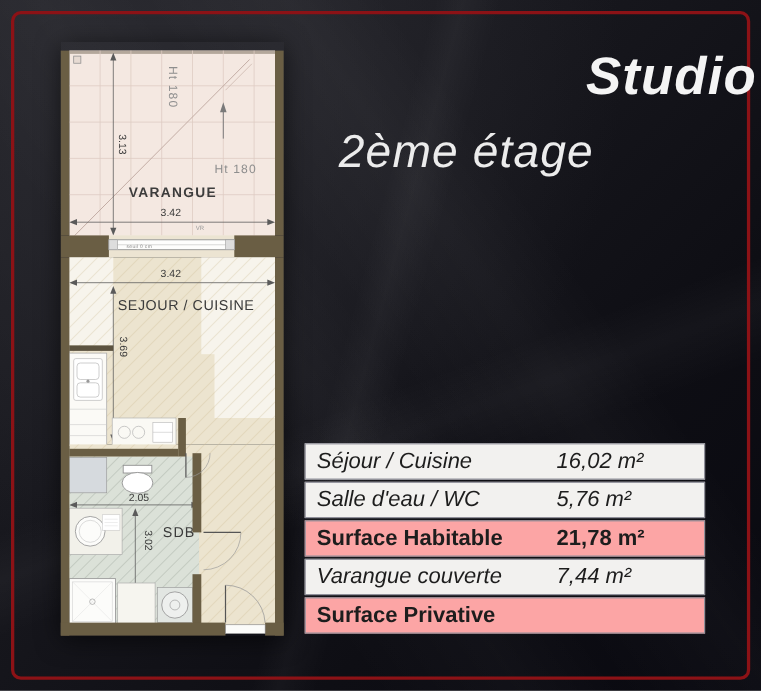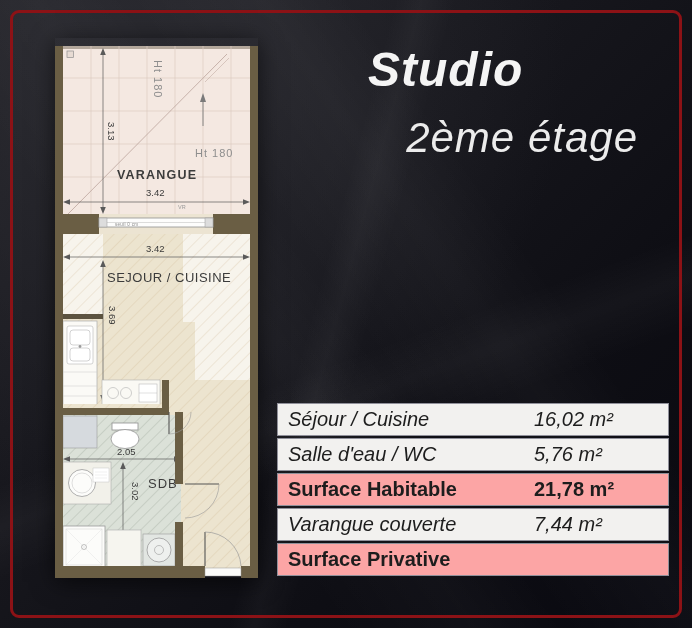--- a/index.html
+++ b/index.html
@@ -11,33 +11,33 @@
       linear-gradient(55deg, transparent 30%, rgba(255,255,255,0.022) 42%, transparent 50%, rgba(255,255,255,0.028) 62%, transparent 70%),
       linear-gradient(160deg, transparent 55%, rgba(255,255,255,0.032) 60%, transparent 66%),
       radial-gradient(ellipse at 18% 10%, #2a2a30 0%, rgba(42,42,48,0) 55%),
       linear-gradient(135deg, #222228 0%, #17171d 40%, #0e0e14 70%, #090910 100%);
   }
   .frame{
     position:absolute;inset:10px;border:3px solid #8c1216;border-radius:9px;
     pointer-events:none;
   }
   .title{
-    position:absolute;left:368px;top:42px;width:320px;text-align:left;
+    position:absolute;left:368px;top:42px;width:320px;text-align:right;
     font-style:italic;font-weight:bold;font-size:48px;color:#f4f4f4;letter-spacing:1px;
   }
   .subtitle{
-    position:absolute;left:308px;top:114px;width:330px;text-align:right;
+    position:absolute;left:308px;top:114px;width:330px;text-align:left;
     font-style:italic;font-weight:normal;font-size:42px;color:#ececec;letter-spacing:1px;
   }
   .plan{
     position:absolute;left:55px;top:38px;width:203px;height:540px;
     box-shadow:0 4px 22px rgba(0,0,0,0.6);
   }
   .stable{
-    position:absolute;left:277px;top:403px;width:392px;
+    position:absolute;left:277px;top:403px;width:364px;
   }
   .trow{
     display:flex;align-items:center;box-sizing:border-box;
     height:33px;margin-bottom:2px;
     background:#f2f1ef;border:1px solid #90909a;
     font-style:italic;font-size:20px;color:#1d1d1d;
     padding:0 8px 0 10px;
   }
   .trow.accent{
     background:#fca5a5;font-style:normal;font-weight:bold;

